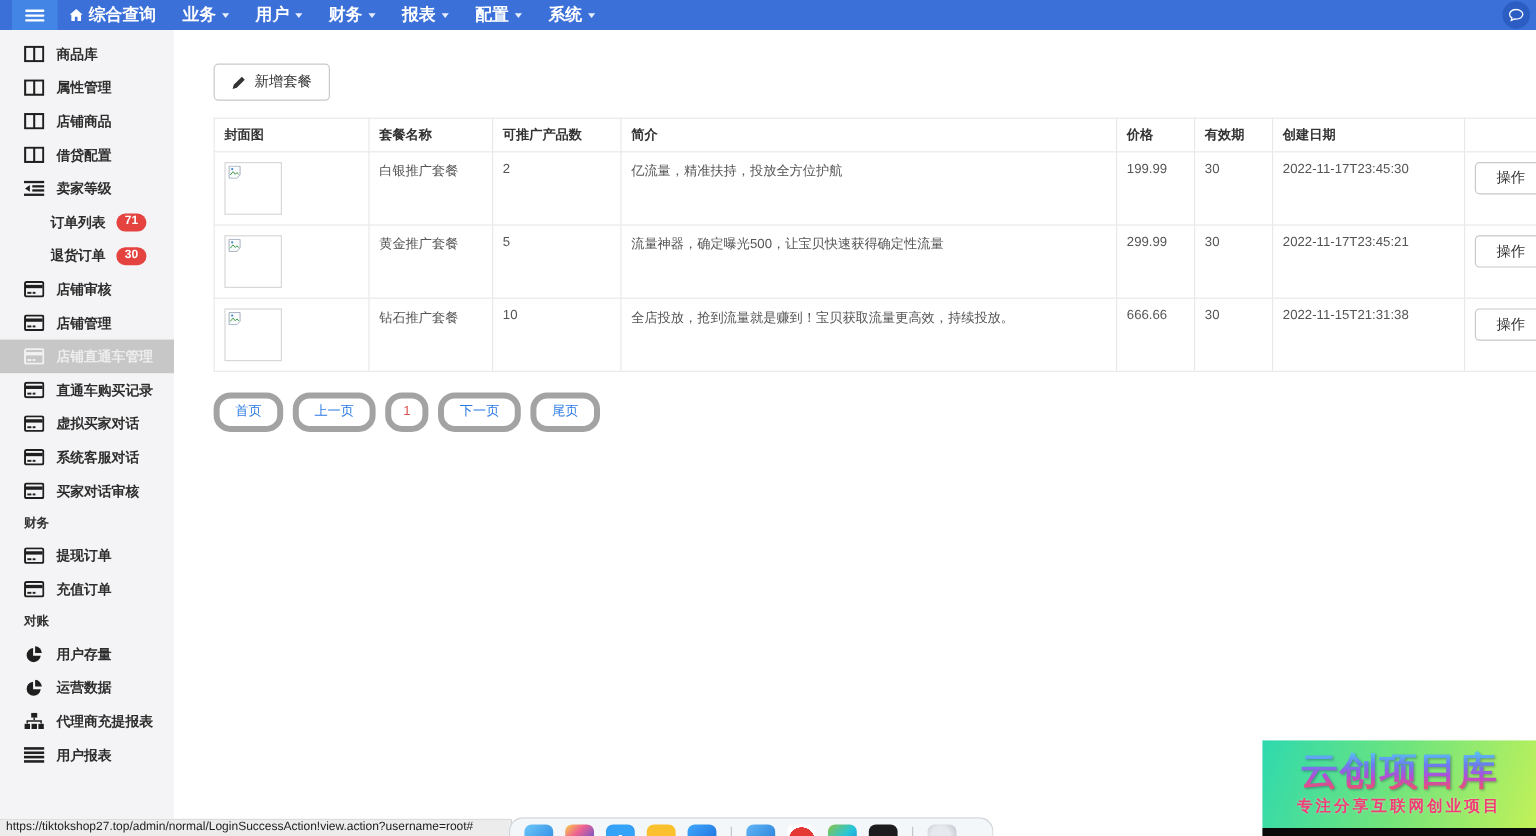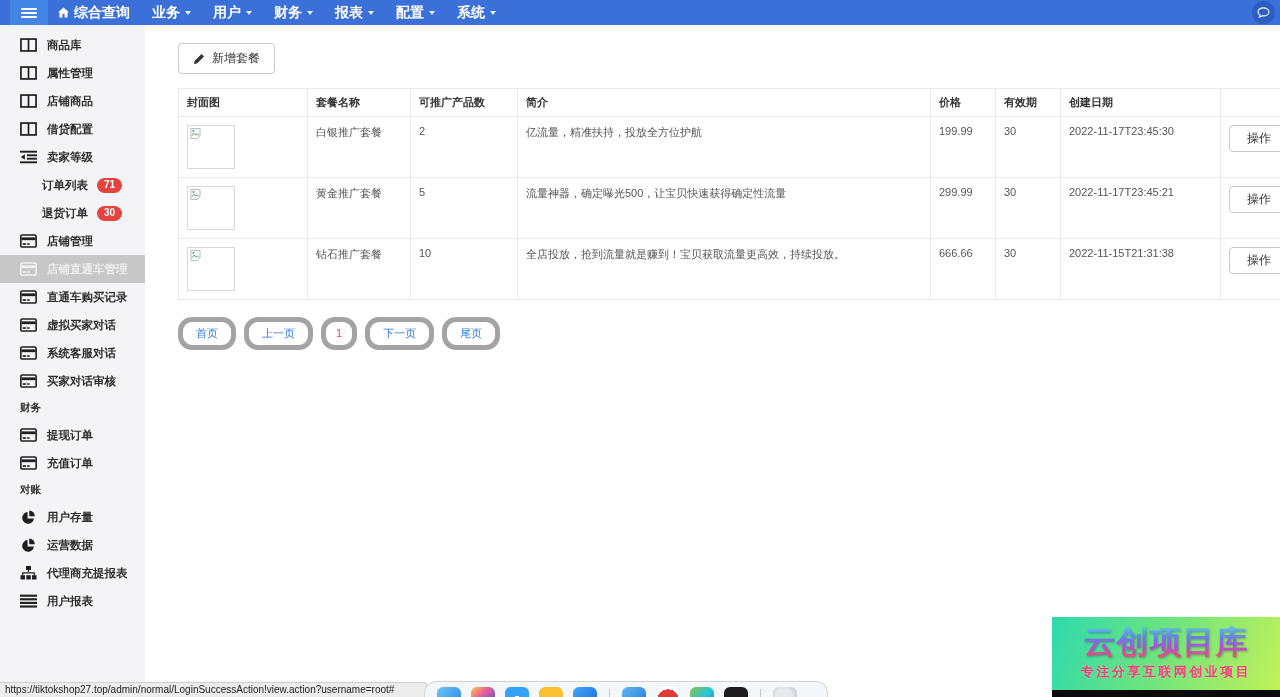--- a/index.html
+++ b/index.html
@@ -21,21 +21,21 @@
   .sidebar { position:absolute; top:25px; left:0; width:145px; bottom:15px; background:#f4f4f6; z-index:10; padding-top:6px; overflow:hidden; }
   .side-item { height:28px; display:flex; align-items:center; padding-left:20px; font-size:11.5px; font-weight:bold; color:#2d2d2d; cursor:pointer; }
   .side-item .sicon { width:17px; height:14px; margin-right:10px; color:#1f1f1f; flex:none; }
   .side-item.active { background:#c7c7c7; color:#ededed; }
   .side-item.active .sicon { color:#f2f2f2; }
   .side-item.sub { padding-left:42px; }
   .side-section { height:26px; display:flex; align-items:center; padding-left:20px; font-size:10.5px; color:#333; font-weight:bold; }
   .badge { margin-left:9px; background:#e5433f; color:#fff; font-size:10px; font-weight:bold; padding:1.5px 7px; border-radius:9px; line-height:1.2; }
 
   
-  .main { position:absolute; left:145px; top:25px; right:0; bottom:15px; background:#fff; overflow:hidden; padding:18px 0 0 33px; }
+  .main { position:absolute; left:145px; top:25px; right:0; bottom:15px; background:#fff; overflow:hidden; padding:28px 0 0 33px; }
   .add-btn { display:inline-flex; align-items:center; gap:7px; padding:6px 14px; background:#fff; border:1px solid #c9c9c9;
              border-radius:4px; font-size:12px; color:#333; cursor:pointer; }
 
   table.pkg { border-collapse:collapse; table-layout:fixed; width:1165px; margin-top:14px; }
   table.pkg th, table.pkg td { border:1px solid #e9e9e9; text-align:left; vertical-align:top; }
   table.pkg th { font-size:11px; font-weight:bold; color:#333; padding:6px 8px; height:26px; white-space:nowrap; }
   table.pkg td { font-size:11px; color:#555; padding:8px; height:56px; }
   .c0{width:129px;} .c1{width:103px;} .c2{width:107px;} .c3{width:413px;} .c4{width:65px;} .c5{width:65px;} .c6{width:160px;} .c7{width:123px;}
   .thumb { width:48px; height:44px; border:1px solid #d8d8d8; background:#fff; padding:2px; }
   .op-btn { padding:4px 17px; background:#fff; border:1px solid #c9c9c9; border-radius:4px; font-size:12px; color:#333; cursor:pointer; white-space:nowrap; }
@@ -168,20 +168,29 @@
       </svg>
     <span>卖家等级</span>
   </div>
   <div class="side-item sub">
     <span>订单列表</span>
     <span class="badge">71</span>
   </div>
   <div class="side-item sub">
     <span>退货订单</span>
     <span class="badge">30</span>
+  </div>
+  <div class="side-item">
+    <svg class="sicon" viewBox="0 0 16 13">
+        <rect x=".8" y=".8" width="14.4" height="11.4" rx="1.3" fill="none" stroke="currentColor" stroke-width="1.5"></rect>
+        <rect x="1.4" y="3.1" width="13.2" height="2.6" fill="currentColor"></rect>
+        <rect x="2.6" y="8.6" width="3.2" height="1.5" fill="currentColor"></rect>
+        <rect x="6.8" y="8.6" width="2.2" height="1.5" fill="currentColor"></rect>
+      </svg>
+    <span>店铺审核</span>
   </div>
   <div class="side-item">
     <svg class="sicon" viewBox="0 0 16 13">
         <rect x=".8" y=".8" width="14.4" height="11.4" rx="1.3" fill="none" stroke="currentColor" stroke-width="1.5"></rect>
         <rect x="1.4" y="3.1" width="13.2" height="2.6" fill="currentColor"></rect>
         <rect x="2.6" y="8.6" width="3.2" height="1.5" fill="currentColor"></rect>
         <rect x="6.8" y="8.6" width="2.2" height="1.5" fill="currentColor"></rect>
       </svg>
     <span>店铺管理</span>
   </div>

